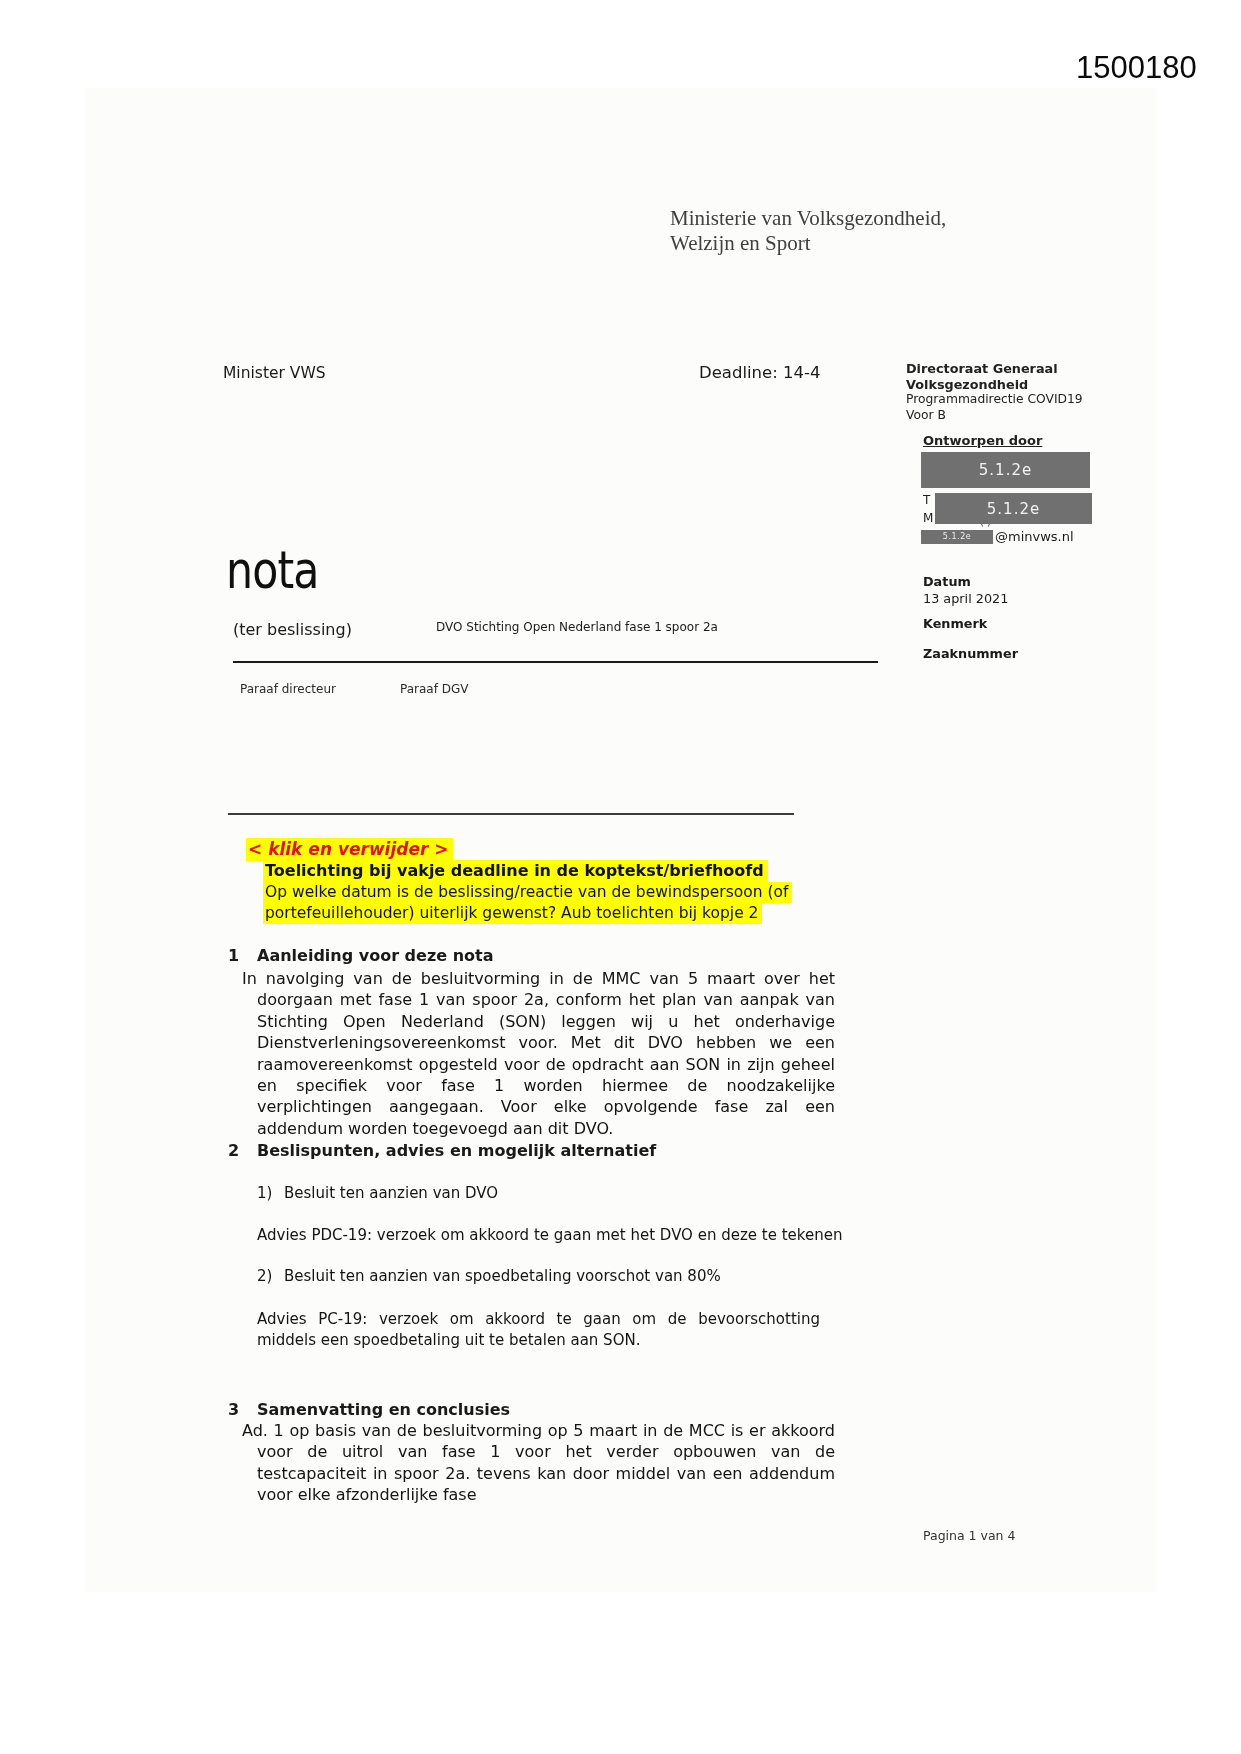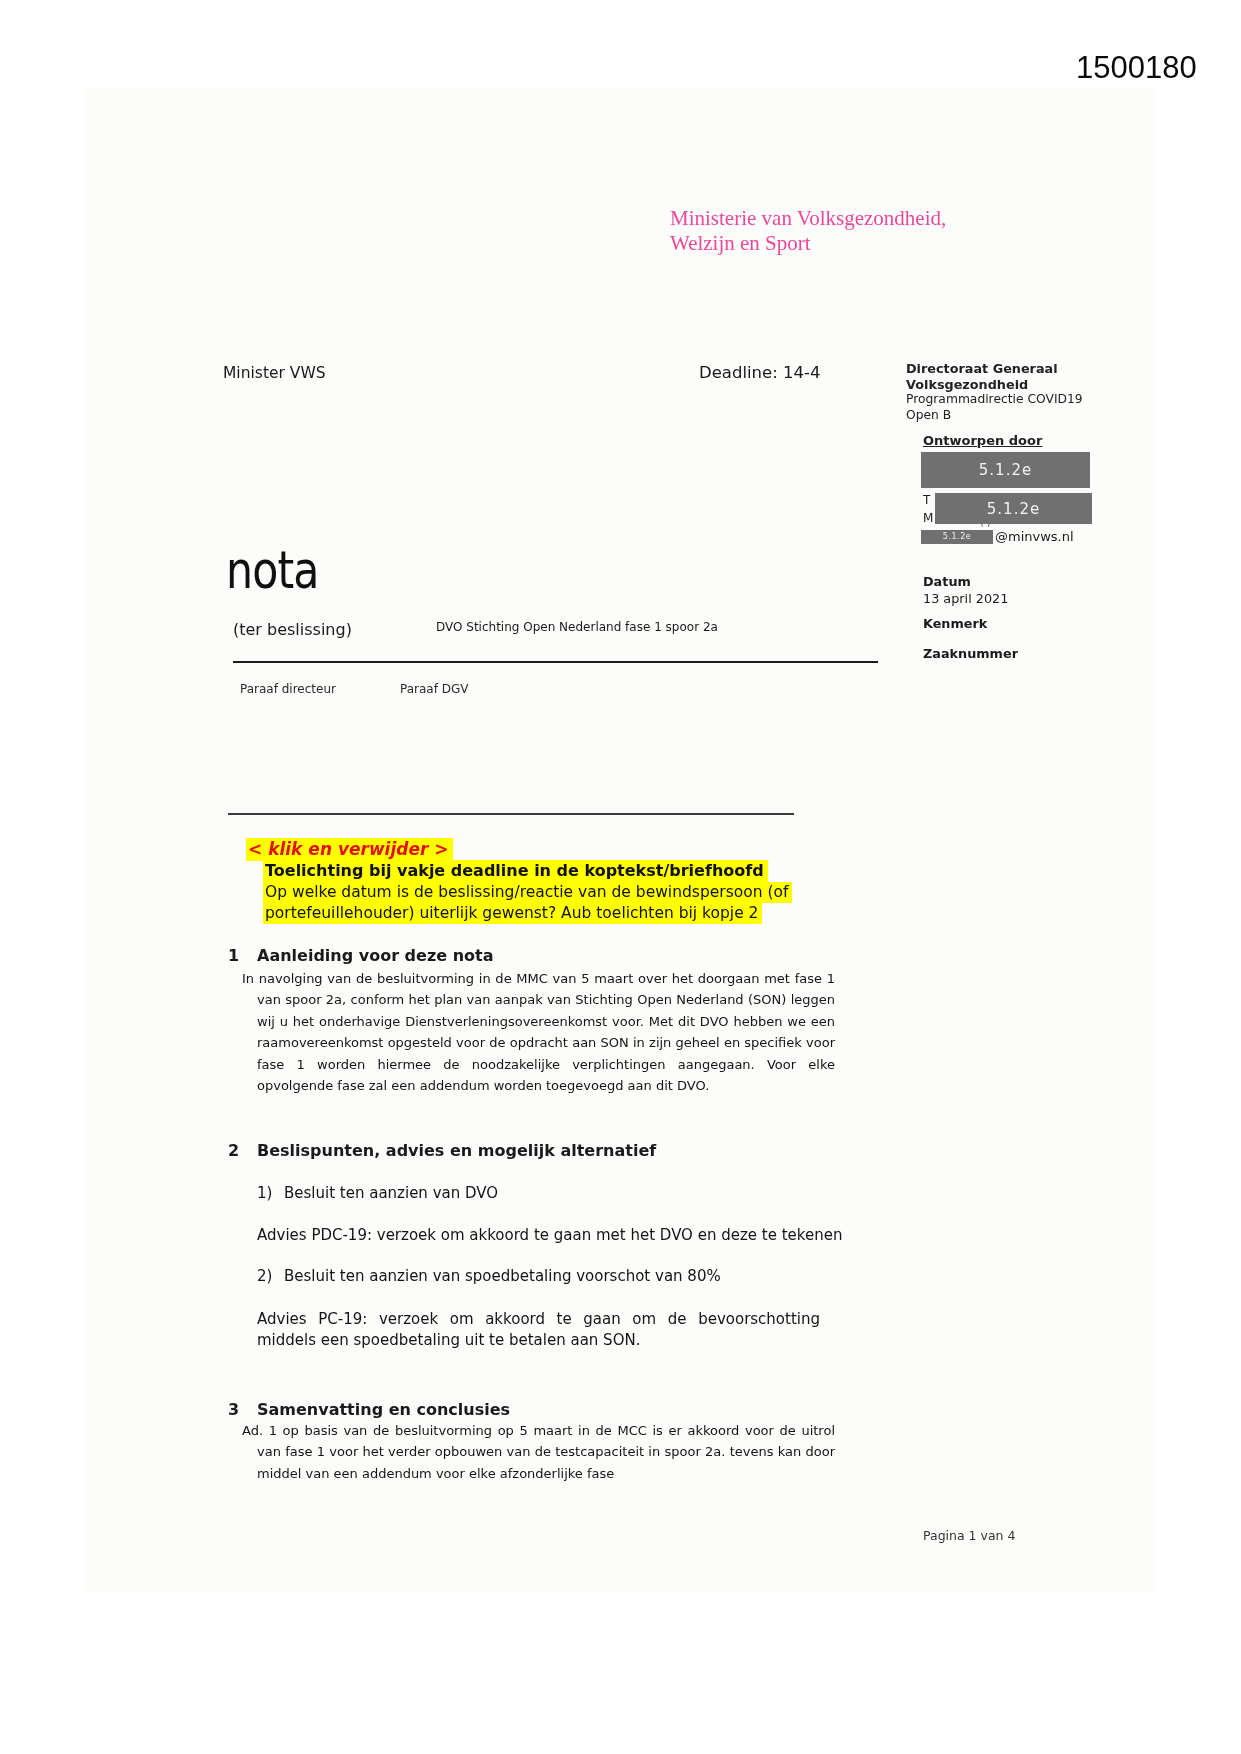--- a/index.html
+++ b/index.html
@@ -2,21 +2,21 @@
 <html><head>
 <meta charset="utf-8">
 <style>
   html,body{margin:0;padding:0;background:#ffffff;}
   .page{position:relative;width:1241px;height:1754px;background:#ffffff;overflow:hidden;
         font-family:"DejaVu Sans",sans-serif;color:#1a1a1a;padding-left:7px;}
   .scan{position:absolute;left:85px;top:88px;width:1072px;height:1504px;background:#fcfcfa;}
   .abs{position:absolute;}
 
   .docnum{left:1076px;top:50px;font-size:31px;color:#0a0a0a;font-family:"Liberation Sans",sans-serif;}
-  .ministry{left:670px;top:206px;font-family:"Liberation Serif",serif;font-size:21px;line-height:25px;color:#ec4899;}
+  .ministry{left:670px;top:206px;font-family:"Liberation Serif",serif;font-size:21px;line-height:25px;color:#404040;}
 
   .addressee{left:223px;top:364px;font-size:15.5px;}
   .deadline{left:699px;top:363px;font-size:16.5px;}
 
   
   .sb{color:#222;}
   .sb-org{left:906px;top:361px;width:185px;font-size:12.3px;line-height:15.5px;}
   .sb-org .b{font-weight:bold;font-size:12.8px;}
   .sb-ontworpen{left:923px;top:433px;font-size:13px;font-weight:bold;text-decoration:underline;}
   .sb-block1{left:921px;top:452px;width:169px;height:36px;background:#707070;display:flex;align-items:center;justify-content:center;}
@@ -52,21 +52,21 @@
   .note1{left:246px;top:838px;font-size:17px;font-weight:bold;font-style:italic;color:#e01212;}
   .note2{left:263px;top:860px;font-size:16px;font-weight:bold;text-decoration:underline;color:#111;}
   .note3{left:263px;top:882px;font-size:15.5px;color:#111;}
   .note4{left:263px;top:903px;font-size:15.5px;color:#111;}
 
   .sec-num{font-size:16px;font-weight:bold;width:29px;display:inline-block;}
   .sec-head{font-size:16px;font-weight:bold;}
   .h1{left:228px;top:946px;}
   .h2{left:228px;top:1141px;}
   .h3{left:228px;top:1400px;}
-  .body-par{font-size:13px;line-height:21.4px;text-align:justify;width:578px;
+  .body-par{font-size:16px;line-height:21.4px;text-align:justify;width:578px;
             padding-left:15px;text-indent:-15px;color:#141414;}
   .p1{left:242px;top:968px;}
   .p3{left:242px;top:1420px;}
   .list-item{font-size:15px;color:#141414;}
   .li-marker{display:inline-block;width:27px;}
   .li1{left:257px;top:1184px;}
   .li2{left:257px;top:1267px;}
   .advies{font-size:15px;line-height:21.4px;color:#141414;}
   .a1{left:257px;top:1225px;}
   .a2{left:257px;top:1309px;width:563px;text-align:justify;}
@@ -84,21 +84,21 @@
     <div>Welzijn en Sport</div>
   </div>
 
   <div class="abs addressee">Minister VWS</div>
   <div class="abs deadline">Deadline: 14-4</div>
 
   <div class="abs sb sb-org">
     <div class="b">Directoraat Generaal</div>
     <div class="b">Volksgezondheid</div>
     <div>Programmadirectie COVID19</div>
-    <div>Open B</div>
+    <div>Voor B</div>
   </div>
 
   <div class="abs sb sb-ontworpen">Ontworpen door</div>
 
   <div class="abs sb-block1">
     <span class="red-txt">5.1.2e</span>
   </div>
 
   <div class="abs sb-contact">
     <span class="lbl lbl-t">T</span>

